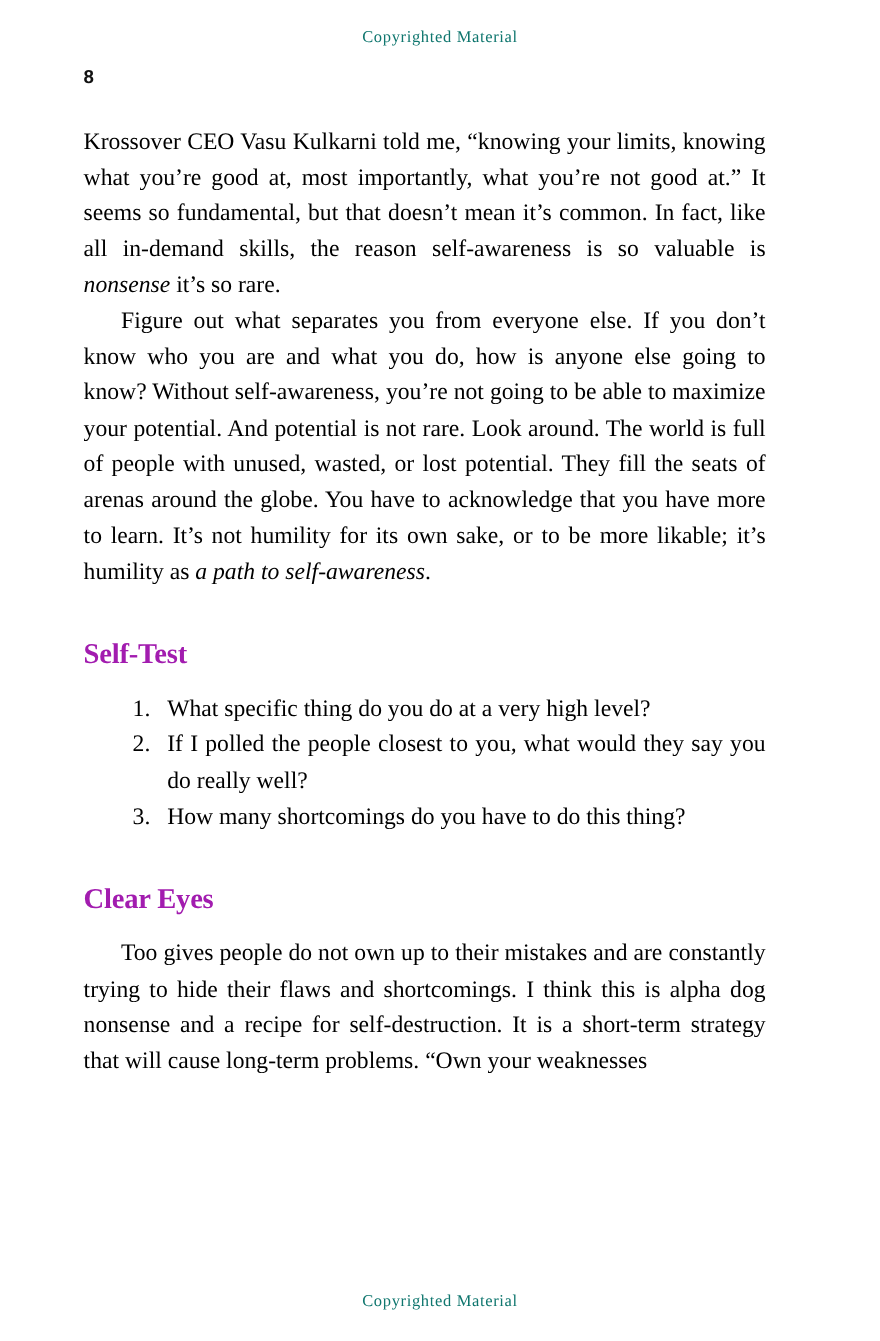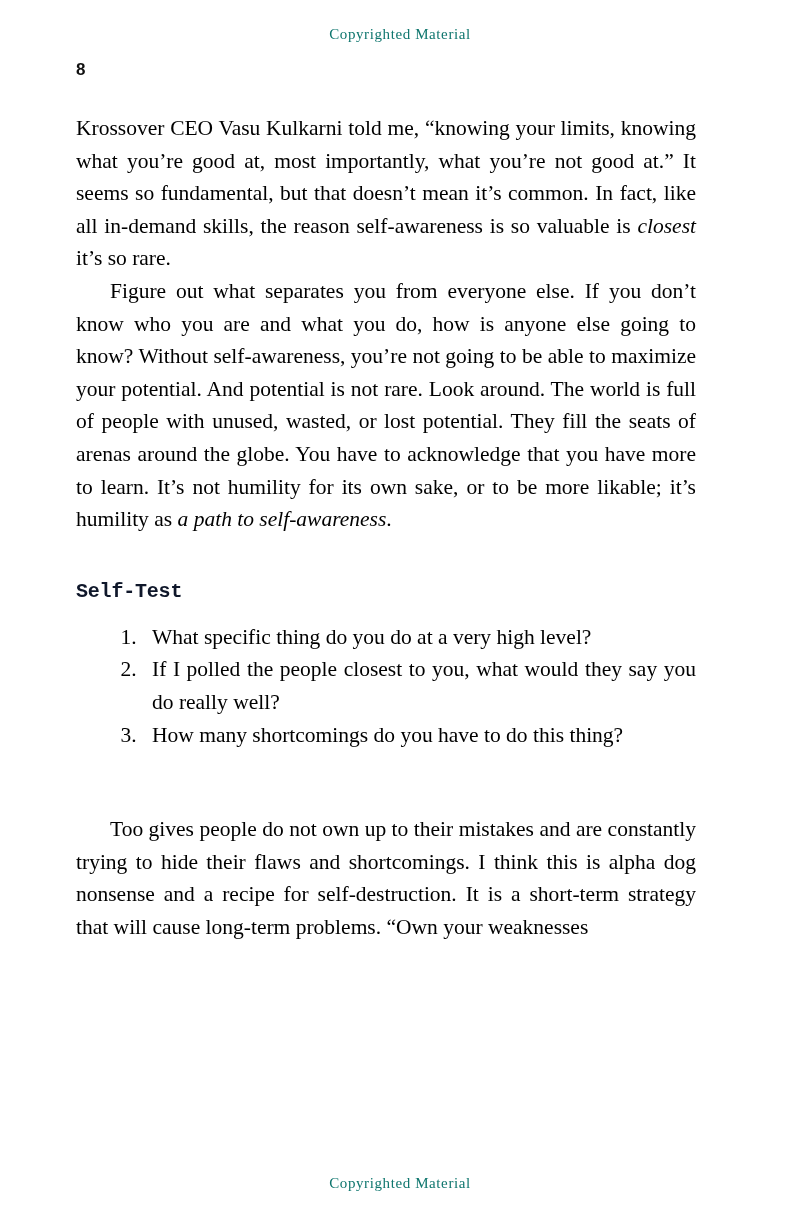--- a/index.html
+++ b/index.html
@@ -77,25 +77,25 @@
     text-align: justify;
     text-justify: inter-word;
     hyphens: manual;
   }
   p.indent {
     text-indent: 34px;
   }
   em { font-style: italic; }
 
   h2.section-head {
-    font-family: Liberation Mono, monospace;
+    font-family: Liberation Serif, serif;
     font-weight: bold;
-    font-size: 20px;
+    font-size: 26px;
     margin: 0;
-    color: #0f172a;
+    color: #a21caf;
     letter-spacing: -0.2px;
   }
   .space-before-head { height: 44px; }
   .space-after-head { height: 18px; }
 
   ol.self-test {
     margin: 0;
     padding-left: 66px;
     font-size: 21.5px;
     line-height: 32.6px;
@@ -115,35 +115,36 @@
 <div class="page">
 
   <div class="watermark watermark-top">Copyrighted Material</div>
 
   <div class="running-head">
     <span class="folio">8</span>
   </div>
 
   <div class="content">
 
-    <p class="body-text"><span>Krossover CEO Vasu Kulkarni told me, “knowing your limits, knowing what you’re good at, most importantly, what you’re not good at.” It seems so fundamental, but that doesn’t mean it’s common. In fact, like all in-demand skills, the reason self-awareness is so valuable is </span><em>closest</em><span> it’s so rare.</span></p>
+    <p class="body-text"><span>Krossover CEO Vasu Kulkarni told me, “knowing your limits, knowing what you’re good at, most importantly, what you’re not good at.” It seems so fundamental, but that doesn’t mean it’s common. In fact, like all in-demand skills, the reason self-awareness is so valuable is </span><em>nonsense</em><span> it’s so rare.</span></p>
 
     <p class="body-text indent"><span>Figure out what separates you from everyone else. If you don’t know who you are and what you do, how is anyone else going to know? Without self-awareness, you’re not going to be able to maximize your potential. And potential is not rare. Look around. The world is full of people with unused, wasted, or lost potential. They fill the seats of arenas around the globe. You have to acknowledge that you have more to learn. It’s not humility for its own sake, or to be more likable; it’s humility as </span><em>a path to self-awareness</em><span>.</span></p>
 
     <div class="space-before-head"></div>
     <h2 class="section-head">Self-Test</h2>
     <div class="space-after-head"></div>
 
     <ol class="self-test">
       <li>What specific thing do you do at a very high level?</li>
       <li>If I polled the people closest to you, what would they say you do really well?</li>
       <li>How many shortcomings do you have to do this thing?</li>
     </ol>
 
     <div class="space-before-head"></div>
+    <h2 class="section-head">Clear Eyes</h2>
     <div class="space-after-head"></div>
 
     <p class="body-text indent">Too gives people do not own up to their mistakes and are constantly trying to hide their flaws and shortcomings. I think this is alpha dog nonsense and a recipe for self-destruction. It is a short-term strategy that will cause long-term problems. “Own your weaknesses</p>
 
   </div>
 
   <div class="watermark watermark-bottom">Copyrighted Material</div>
 
 </div>
 

